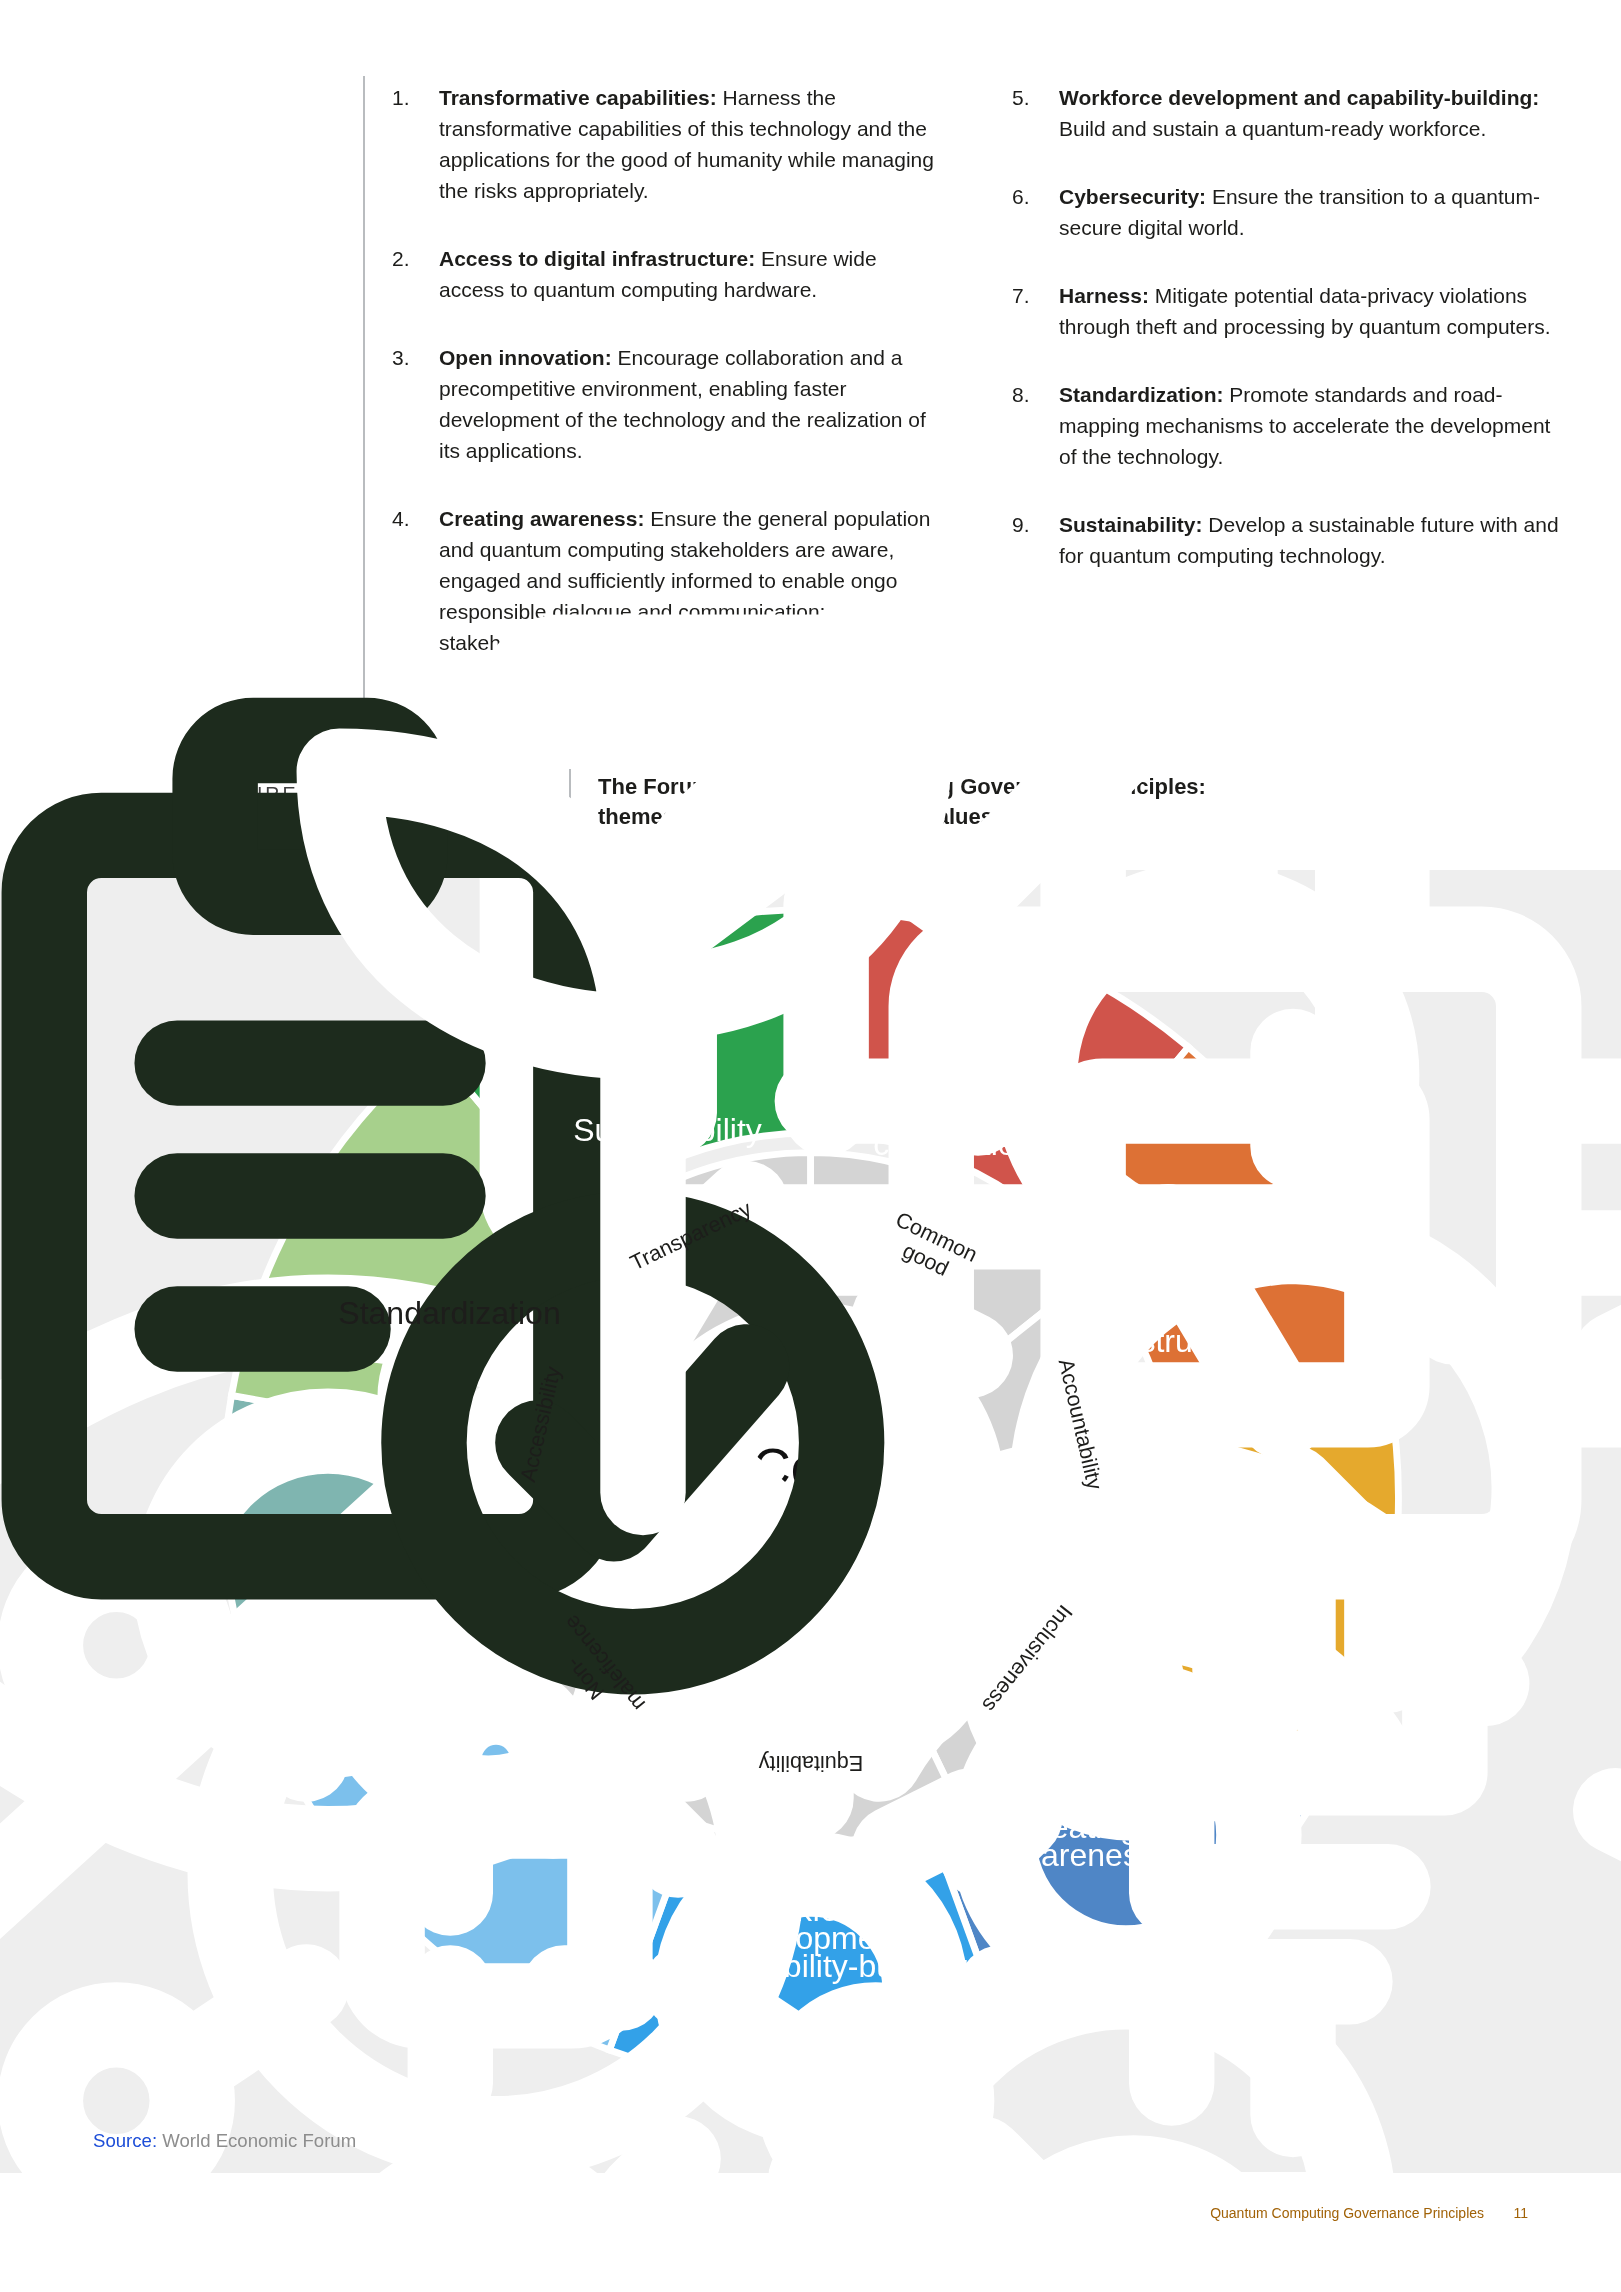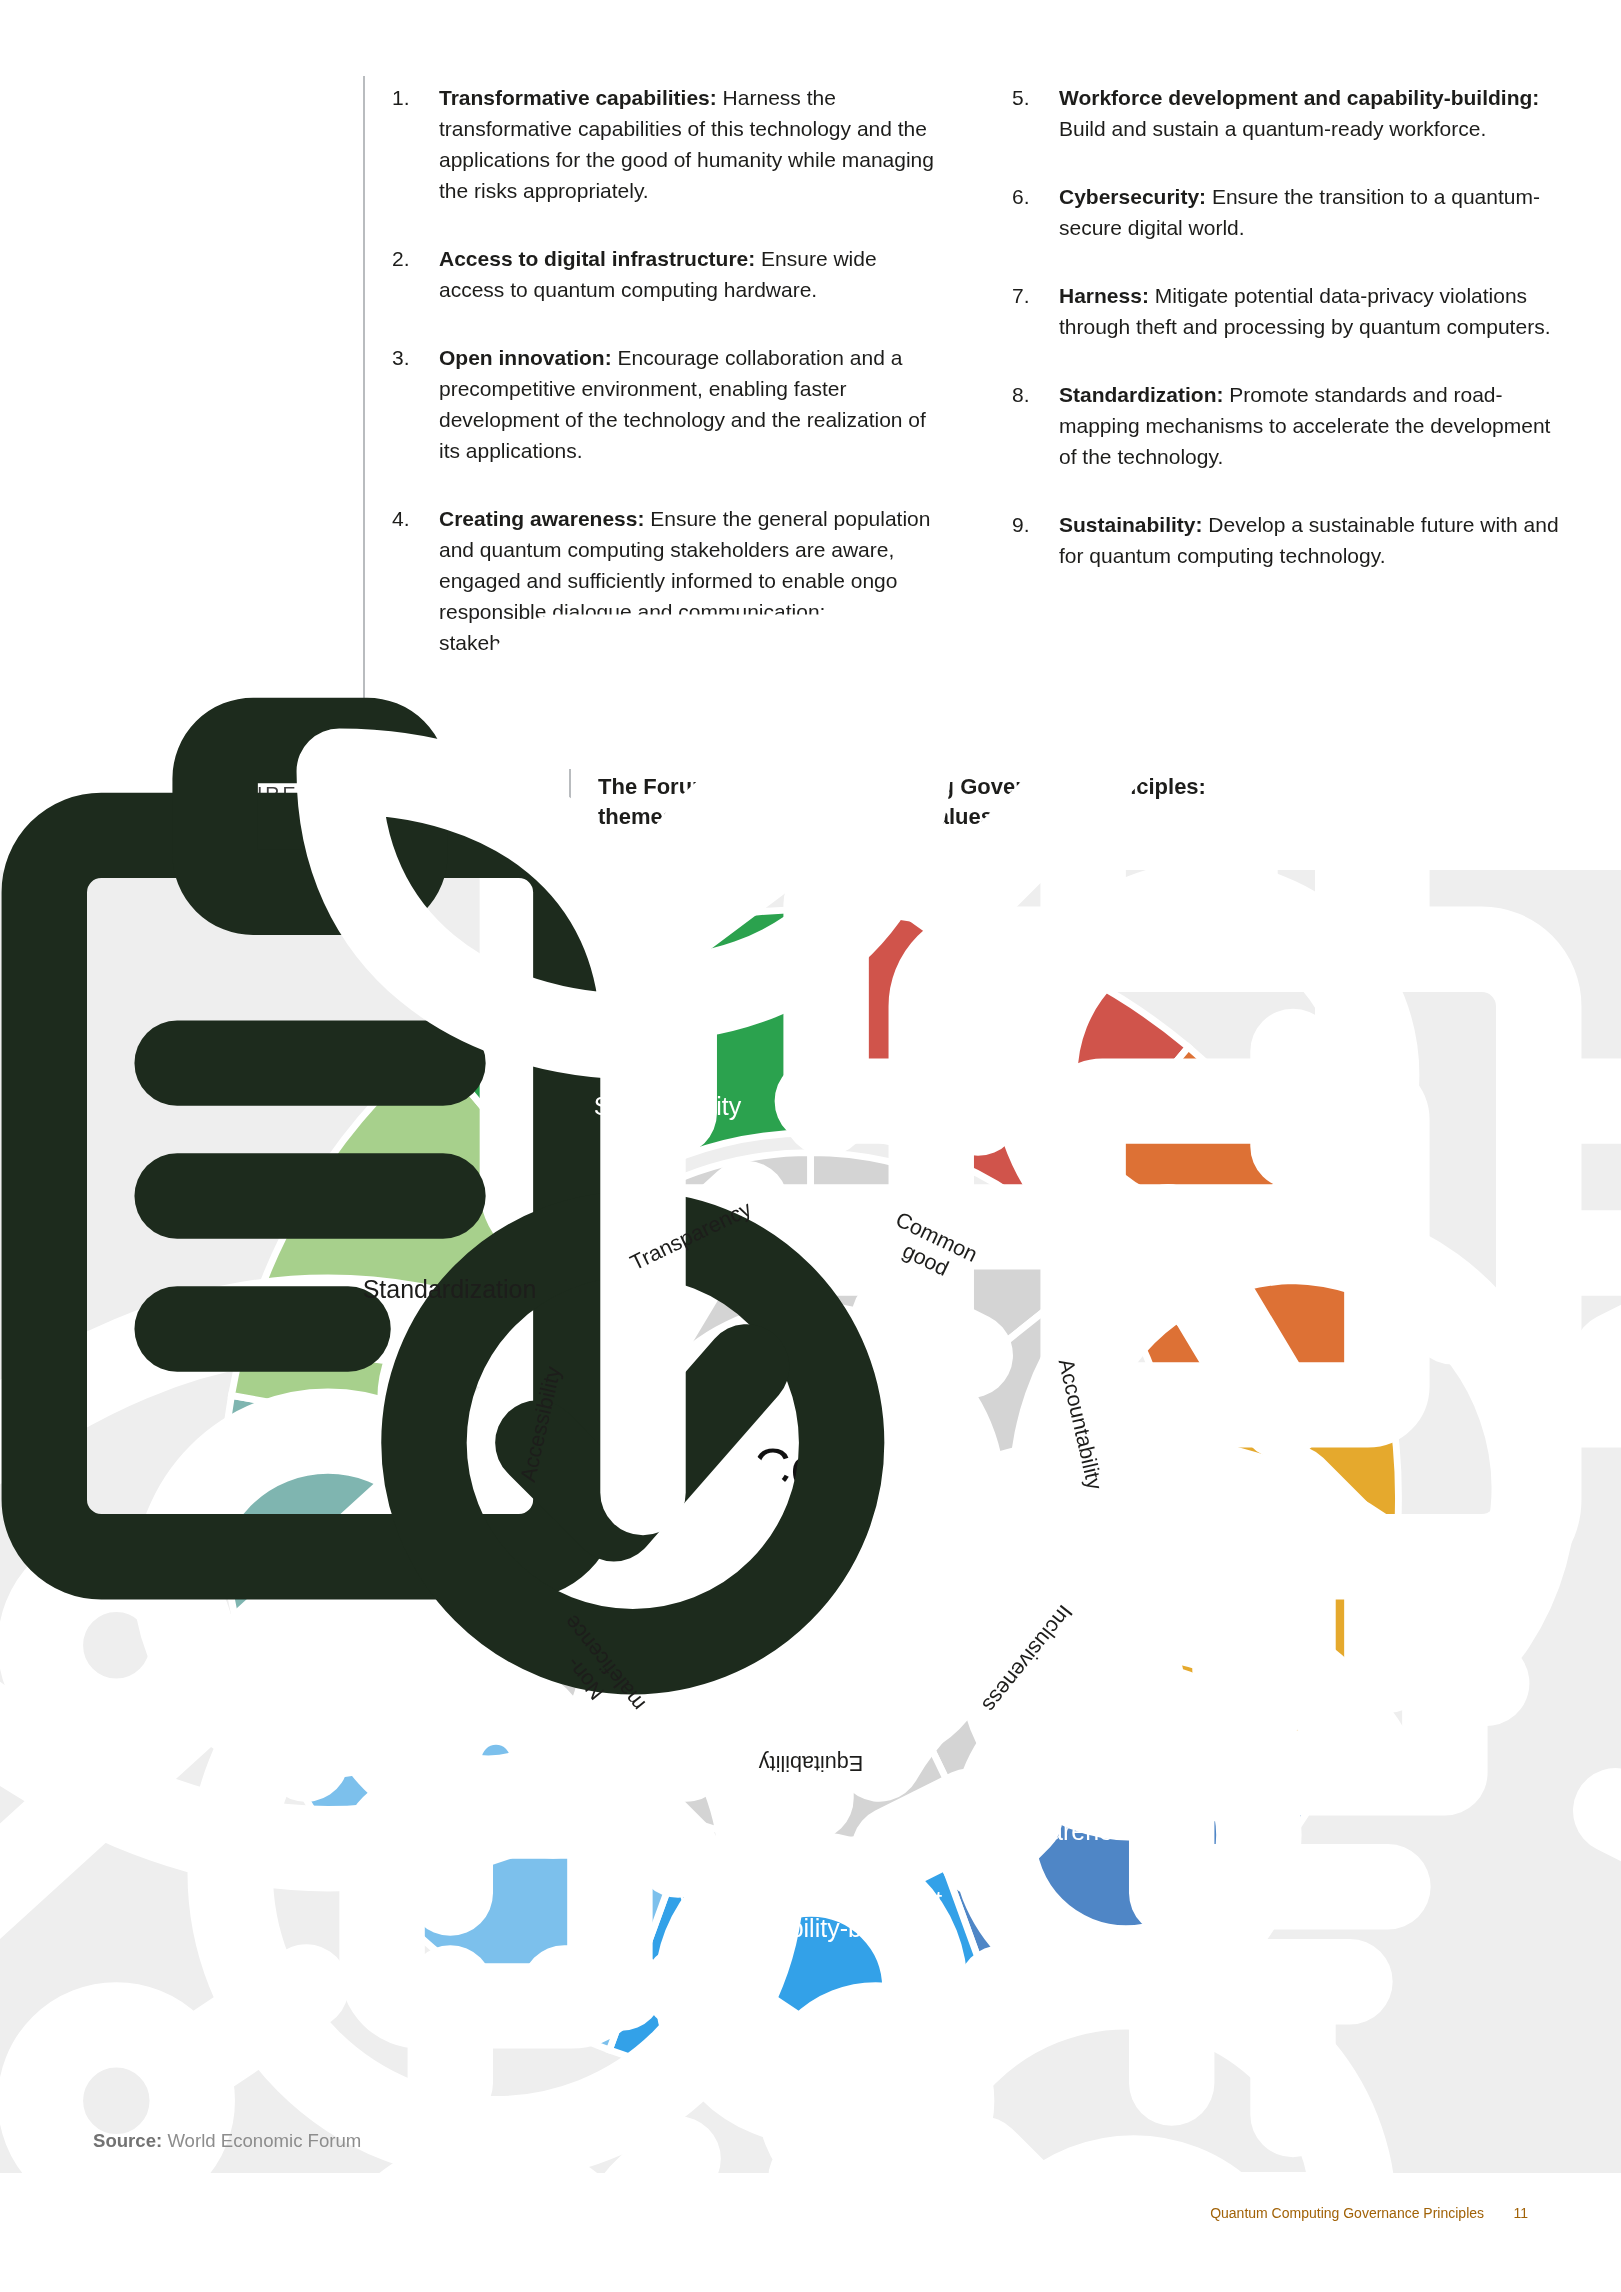--- a/index.html
+++ b/index.html
@@ -35,32 +35,32 @@
   
   .panel{position:absolute;left:0;top:870px;width:1621px;height:1303px;background:#eeeeee;}
   .wheel{position:absolute;left:calc(50% - 608px);top:19.6px;width:1215px;height:1215px;}
   .wheel svg{display:block;width:1215px;height:1215px;}
   .core-wrap{position:absolute;left:50%;top:50%;transform:translate(-50%,-50%);
     width:294px;text-align:center;pointer-events:none;}
   .core-wrap span{display:block;font-size:53px;line-height:59px;color:#111;}
 
   
   .seg-label{position:absolute;transform:translate(-50%,-50%);text-align:center;
-    font-size:25px;line-height:28px;width:225px;pointer-events:none;}
+    font-size:32px;line-height:28px;width:225px;pointer-events:none;margin-top:24px;}
   .seg-label.dark{color:#1d1d1b;}
   .seg-label.light{color:#ffffff;}
   .seg-icon{position:absolute;transform:translate(-50%,-50%);pointer-events:none;}
 
   
   .cv-label{position:absolute;transform-origin:50% 50%;font-size:21.6px;color:#1d1d1b;
     white-space:pre-line;text-align:center;width:196px;line-height:24.5px;pointer-events:none;}
 
   
   .source{position:absolute;left:93px;top:2130px;font-size:18.6px;color:#8d8d8d;}
-  .source b{color:#737373;font-weight:bold;}
+  .source b{color:#1d4ed8;font-weight:normal;}
   .pagefoot{position:absolute;right:93px;top:2205px;font-size:14px;color:#a16207;}
   .pagefoot .pn{margin-left:25.5px;}
 </style>
 </head>
 <body>
 
 <div class="top-area">
   <div class="rule"></div>
 
   <div class="col left">

